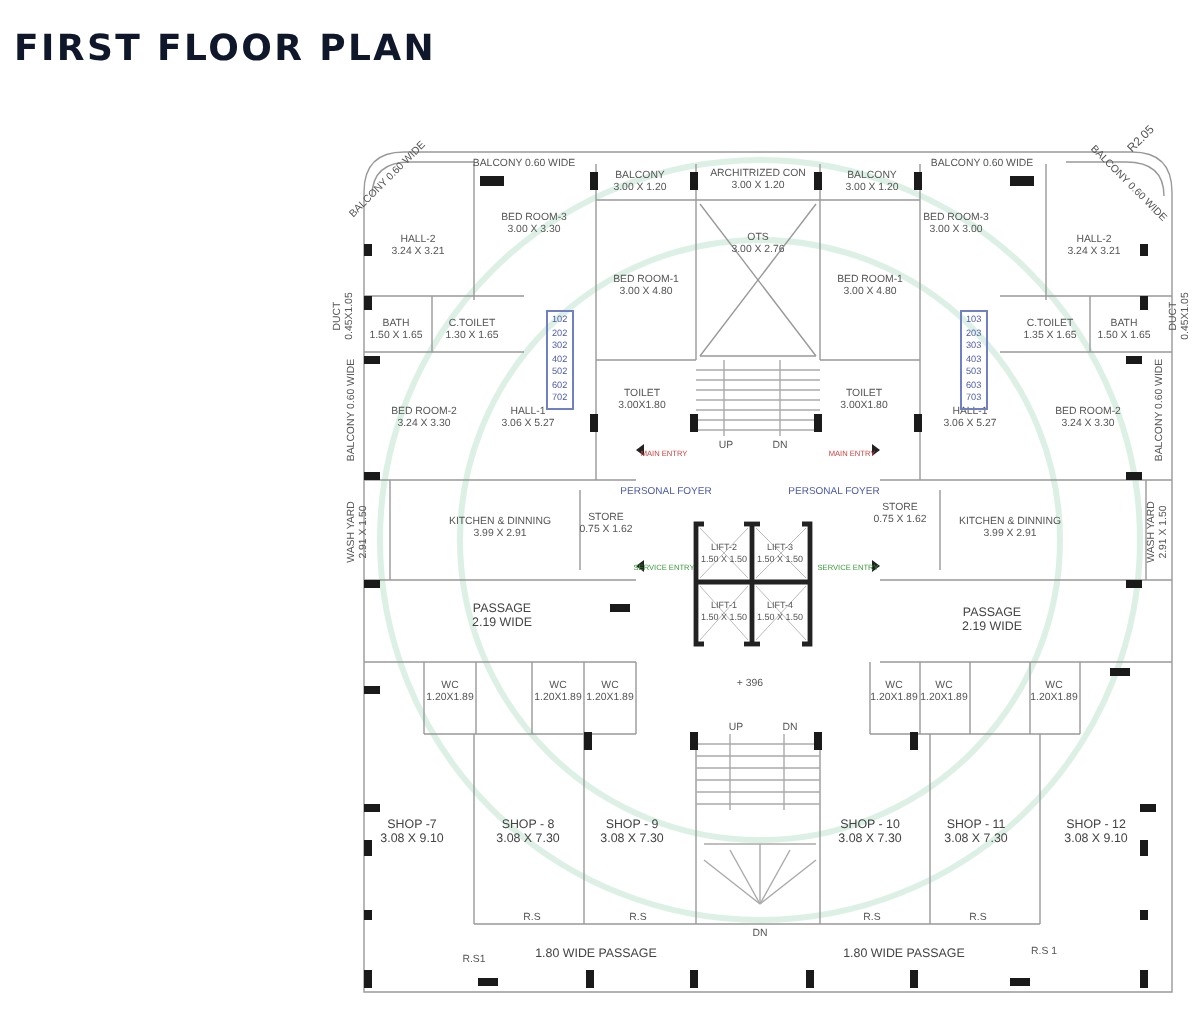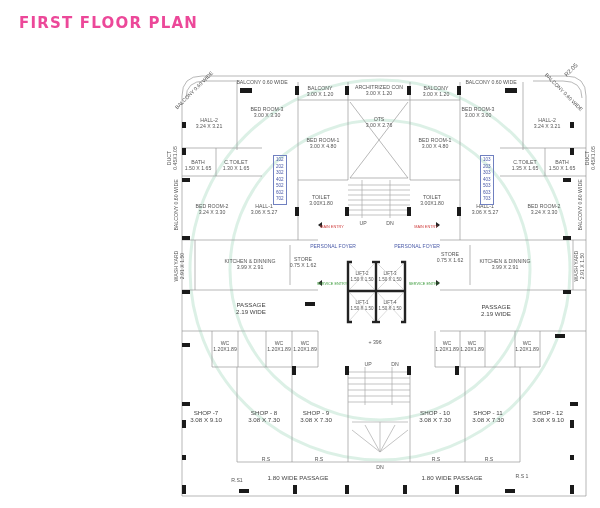--- a/index.html
+++ b/index.html
@@ -1,17 +1,17 @@
 <!DOCTYPE html>
 <html><head>
   <meta charset="utf-8">
   <style>
     html, body { margin: 0; padding: 0; background: #ffffff; }
     body { width: 600px; height: 508px; position: relative; overflow: hidden; font-family: "Liberation Sans", sans-serif; color: #555; }
-    .title { position: absolute; left: 19px; top: 14px; font-family: "DejaVu Sans", sans-serif; font-weight: bold; font-size: 15px; letter-spacing: 1.2px; color: #ec4899; }
+    .title { position: absolute; left: 7px; top: 14px; font-family: "DejaVu Sans", sans-serif; font-weight: bold; font-size: 18px; letter-spacing: 1.2px; color: #0f172a; }
     svg.plan { position: absolute; left: 0; top: 0; }
     .lbl { position: absolute; font-size: 5.2px; line-height: 6px; color: #555; text-align: center; white-space: nowrap; transform: translate(-50%, -50%); }
     .lbl.big { font-size: 6.2px; line-height: 7px; color: #444; }
     .lbl.red { color: #d04040; font-size: 3.8px; line-height: 4.2px; }
     .lbl.green { color: #3a9a3a; font-size: 3.8px; line-height: 4.2px; }
     .lbl.blue { color: #4a5aa8; font-size: 5px; line-height: 6px; }
     .lbl.vert { transform: translate(-50%, -50%) rotate(-90deg); }
     .lbl.diag { transform: translate(-50%, -50%) rotate(-45deg); }
     .lbl.diag2 { transform: translate(-50%, -50%) rotate(45deg); }
     .flatlist { position: absolute; border: 0.6px solid #7080c0; padding: 1px 2px; font-size: 4.6px; line-height: 6.5px; color: #4a5aa8; text-align: center; }

